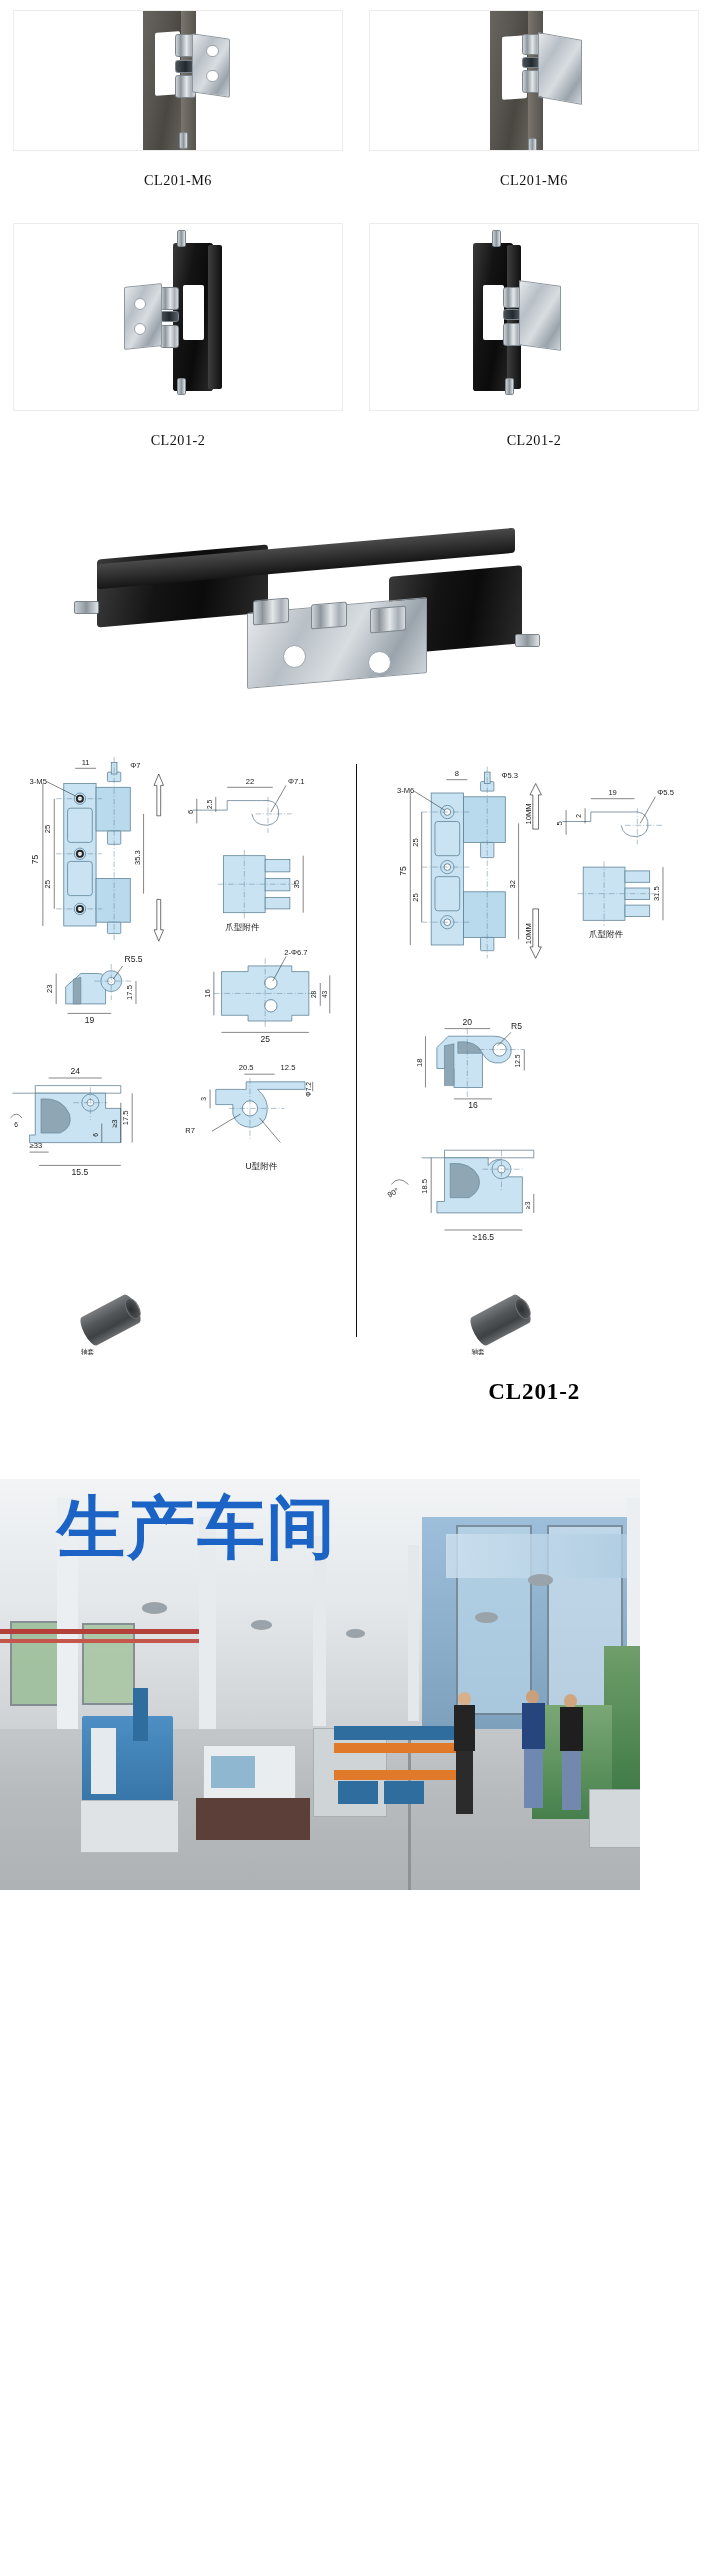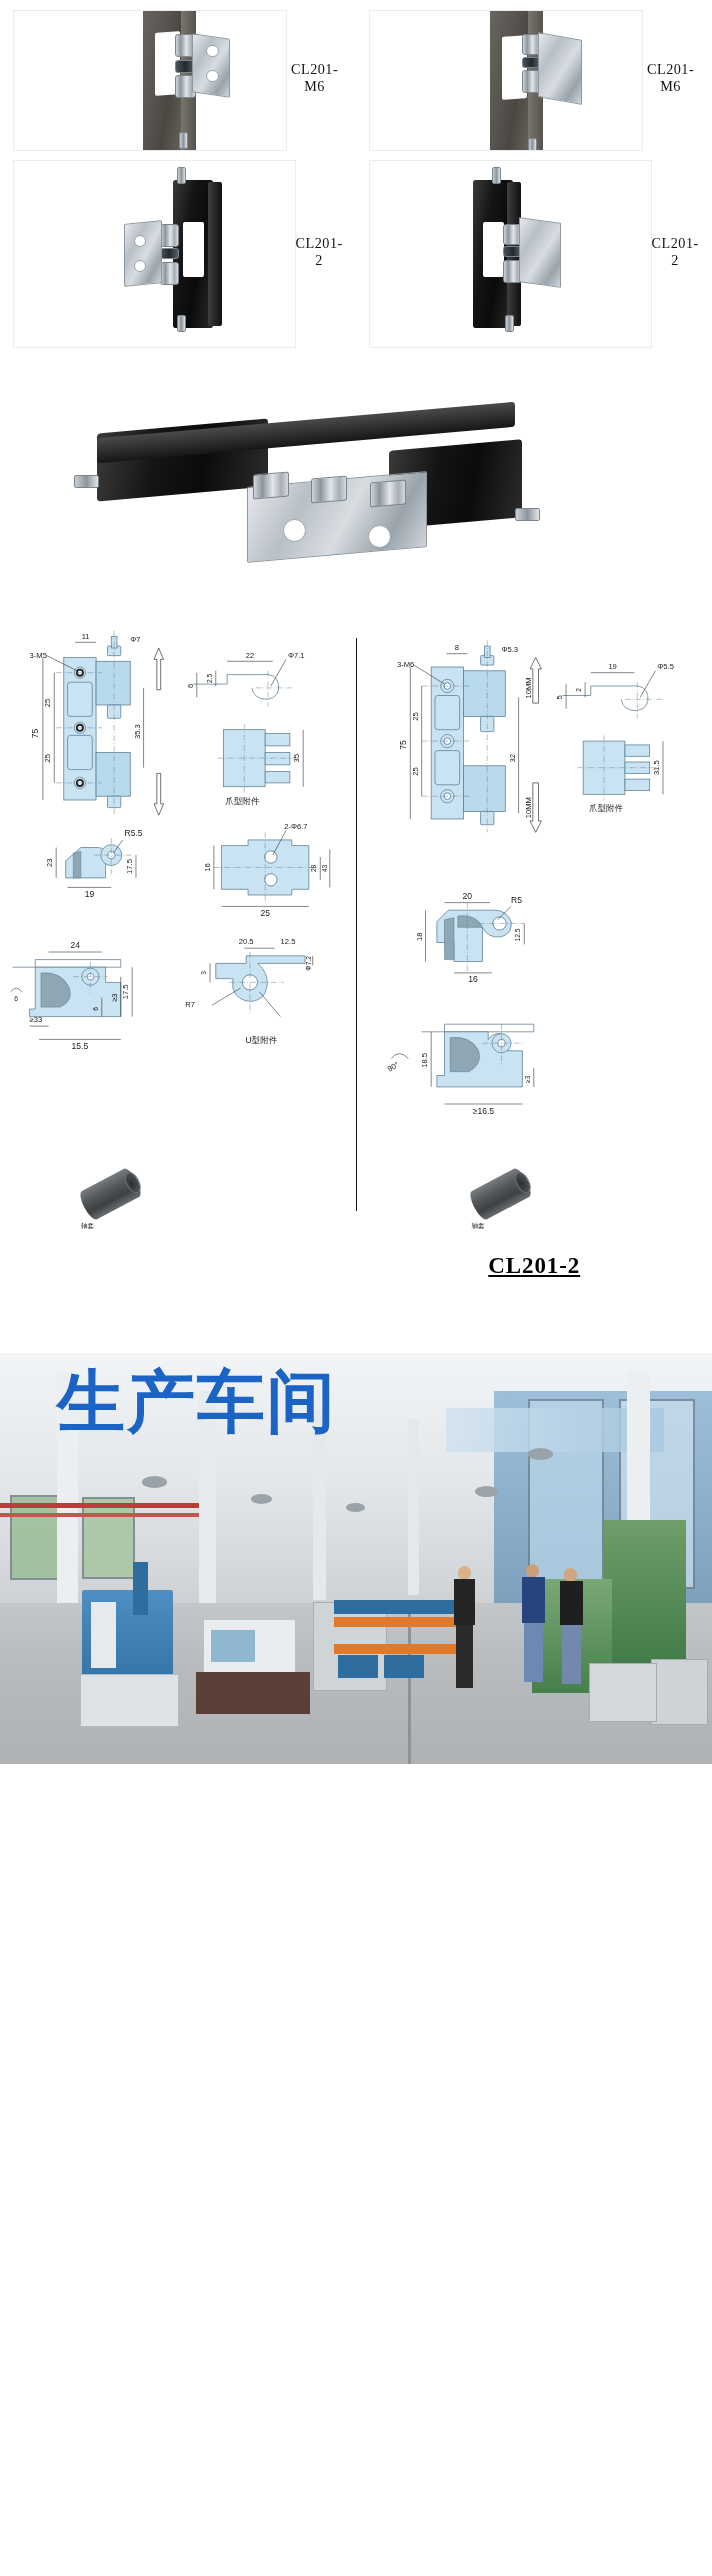--- a/index.html
+++ b/index.html
@@ -10,21 +10,21 @@
   }
   .page { width: 712px; position: relative; }
 
   
   .product-grid {
     display: grid;
     grid-template-columns: 1fr 1fr;
     column-gap: 26.6px;
     padding: 9.5px 13.3px 0 13.3px;
   }
-  .product-cell { display: flex; flex-direction: row; align-items: center; }
+  .product-cell { display: flex; flex-direction: column; align-items: center; }
   .photo-frame {
     width: 100%;
     height: 141px;
     border: 0.9px solid #ececec;
     background: #fff;
     position: relative;
     overflow: hidden;
   }
   .photo-frame.second { height: 188px; }
   .product-caption {
@@ -80,21 +80,21 @@
     background: #fff;
   }
 
   
   .tech-section {
     display: grid;
     grid-template-columns: 1fr 0.9px 1fr;
     padding: 5.7px 0 0 0;
   }
   .tech-divider { background: #111; width: 0.9px; margin: 9.5px 0 68px 0; }
-  .tech-col { position: relative; padding: 0 1px; text-decoration: underline; }
+  .tech-col { position: relative; padding: 0 1px; }
   .tech-canvas { position: relative; width: 100%; height: 532px; }
   .tech-title {
     font-family: "Liberation Serif", serif;
     font-weight: bold;
     font-size: 23px;
     letter-spacing: 0.9px;
     text-align: center;
     color: #000;
     padding-top: 5.7px;
   }
@@ -130,21 +130,21 @@
   }
   .bushing-label {
     position: absolute;
     font-family: "Liberation Sans", sans-serif;
     font-size: 6.6px;
     color: #222;
   }
 
   
   .factory {
-    width: 712px;
+    width: 640px;
     height: 411px;
     position: relative;
     overflow: hidden;
     background: linear-gradient(180deg,#e9ecef 0%,#dfe3e6 45%,#cfd3d6 100%);
     padding-left: 19px;
   }
   .factory-overlay-text {
     position: absolute;
     left: 57px;
     top: 13.3px;

